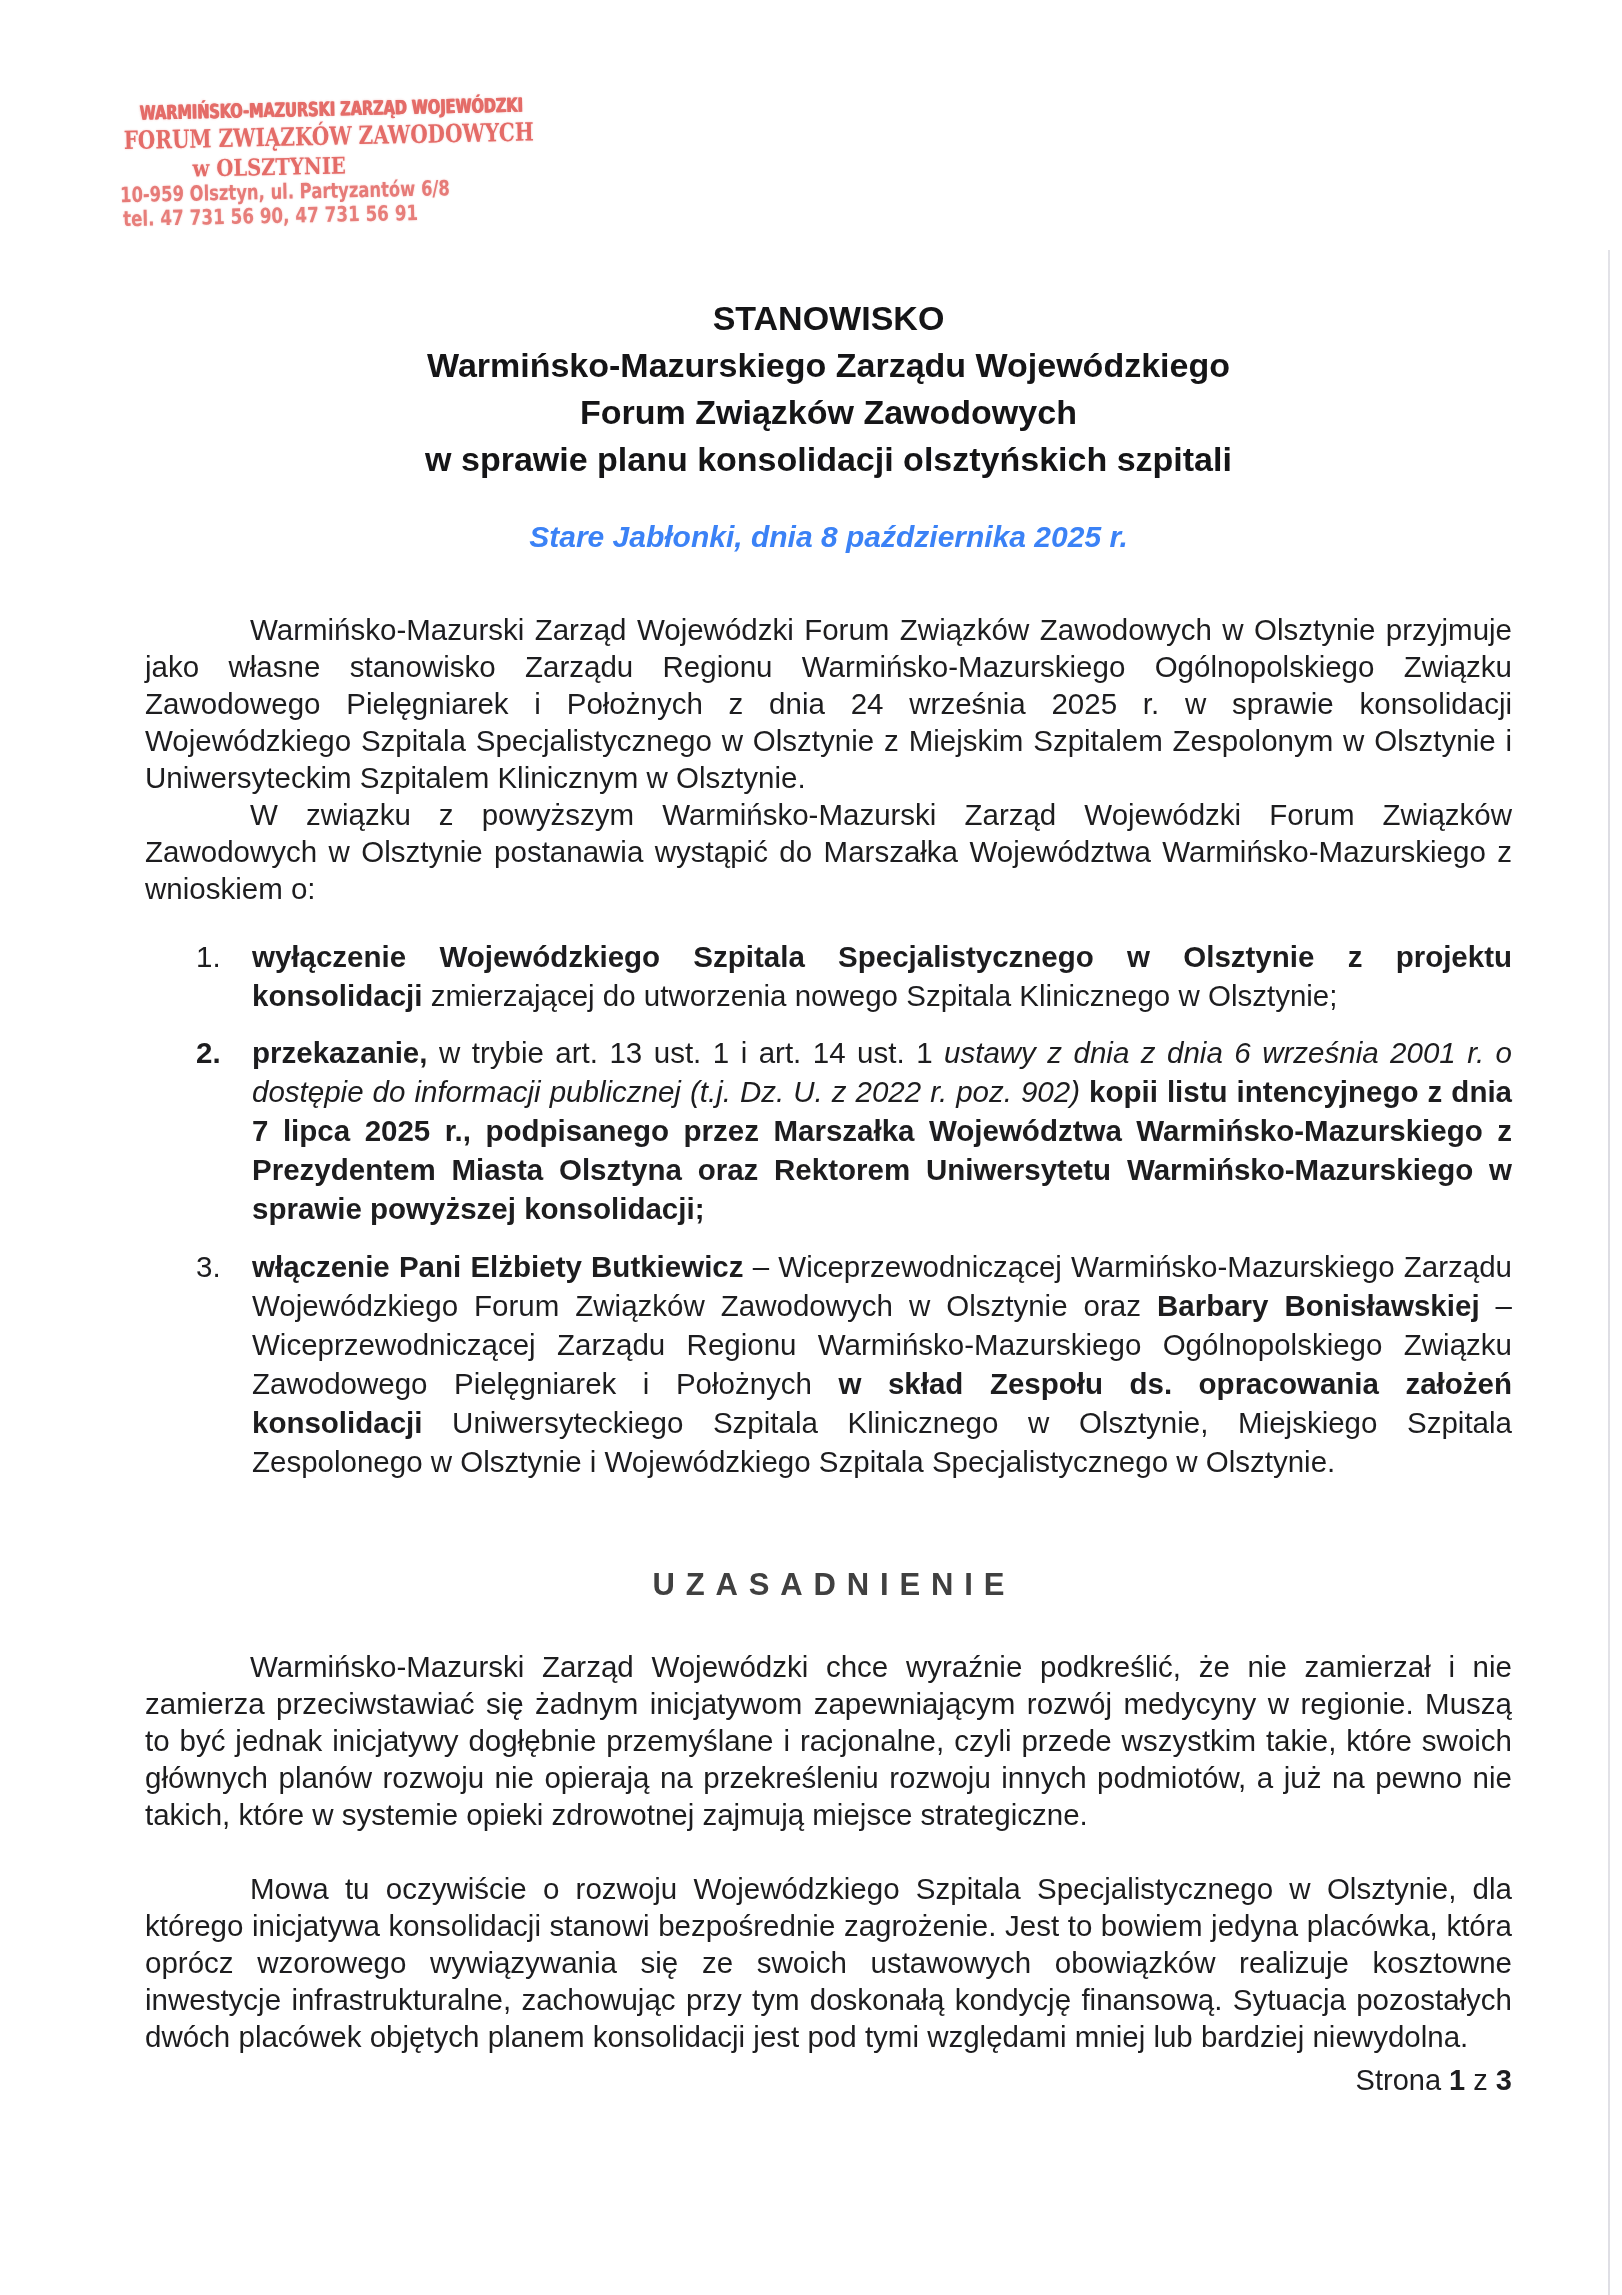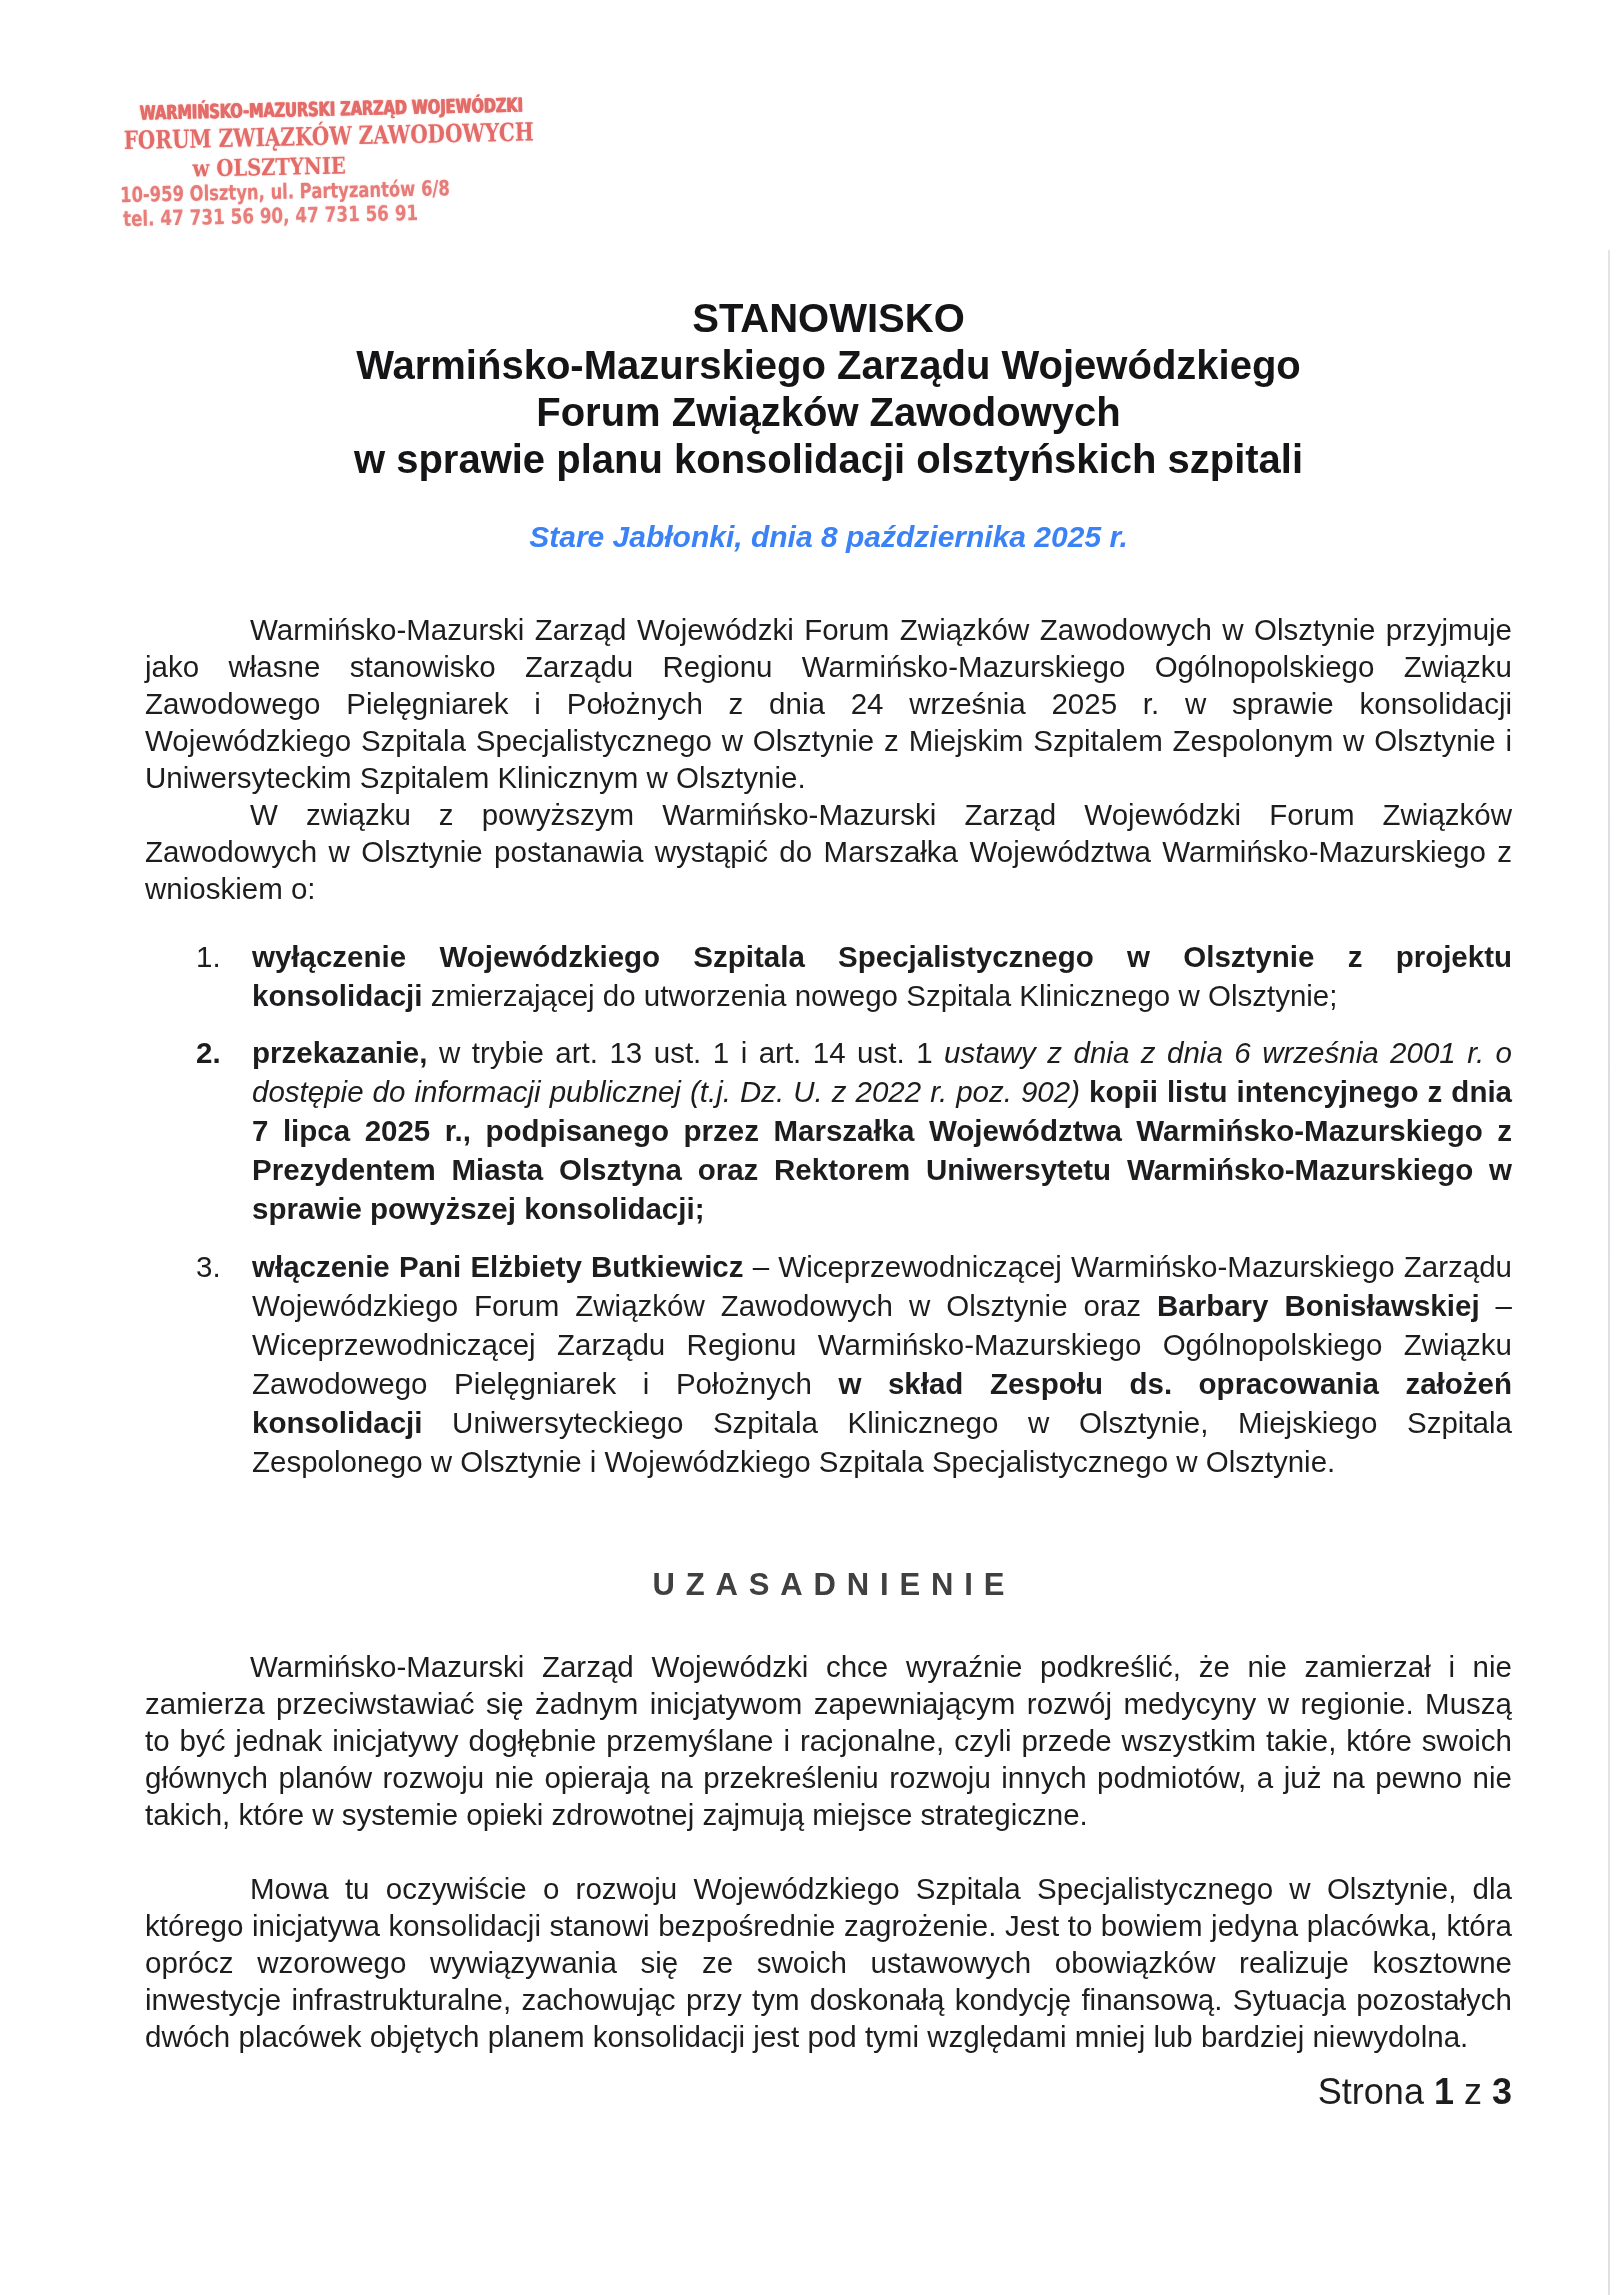--- a/index.html
+++ b/index.html
@@ -36,21 +36,21 @@
   .st5{font-family:"DejaVu Sans",sans-serif;font-weight:bold;font-size:21px;line-height:24px;transform:scaleX(.80);opacity:.88;}
   
   .artifact-line{
     position:absolute;
     left:1608px; top:250px; bottom:0;
     width:2px;
     background:linear-gradient(#d9d9e0,#cfcfd8 40%,#d9d9e0 70%,#d4d4dc);
     opacity:.75;
   }
   
-  .title{ text-align:center; font-weight:bold; font-size:40px; line-height:47px; color:#151517;}
+  .title{ text-align:center; font-weight:bold; font-size:34px; line-height:47px; color:#151517;}
   .dateline{
     margin-top:34px;
     text-align:center;
     font-weight:bold; font-style:italic;
     font-size:30px; line-height:39px; color:#3b82f6;
   }
   
   .para{
     margin:0;
     font-size:29.5px; line-height:37px;
@@ -80,23 +80,23 @@
     margin-top:84px;
     text-align:center;
     font-weight:bold;
     font-size:31px; line-height:39px;
     letter-spacing:.35em;
     text-indent:.35em; 
     color:#404040;
   }
   
   .footer{
-    margin-top:18px;
+    margin-top:7px;
     text-align:right;
-    font-size:36px; line-height:37px;
+    font-size:29px; line-height:37px;
   }
 </style>
 </head>
 <body>
 
 <div class="page">
 
   <div class="stamp">
     <span class="st1">WARMIŃSKO-MAZURSKI ZARZĄD WOJEWÓDZKI</span><br>
     <span class="st2">FORUM ZWIĄZKÓW ZAWODOWYCH</span><br>

